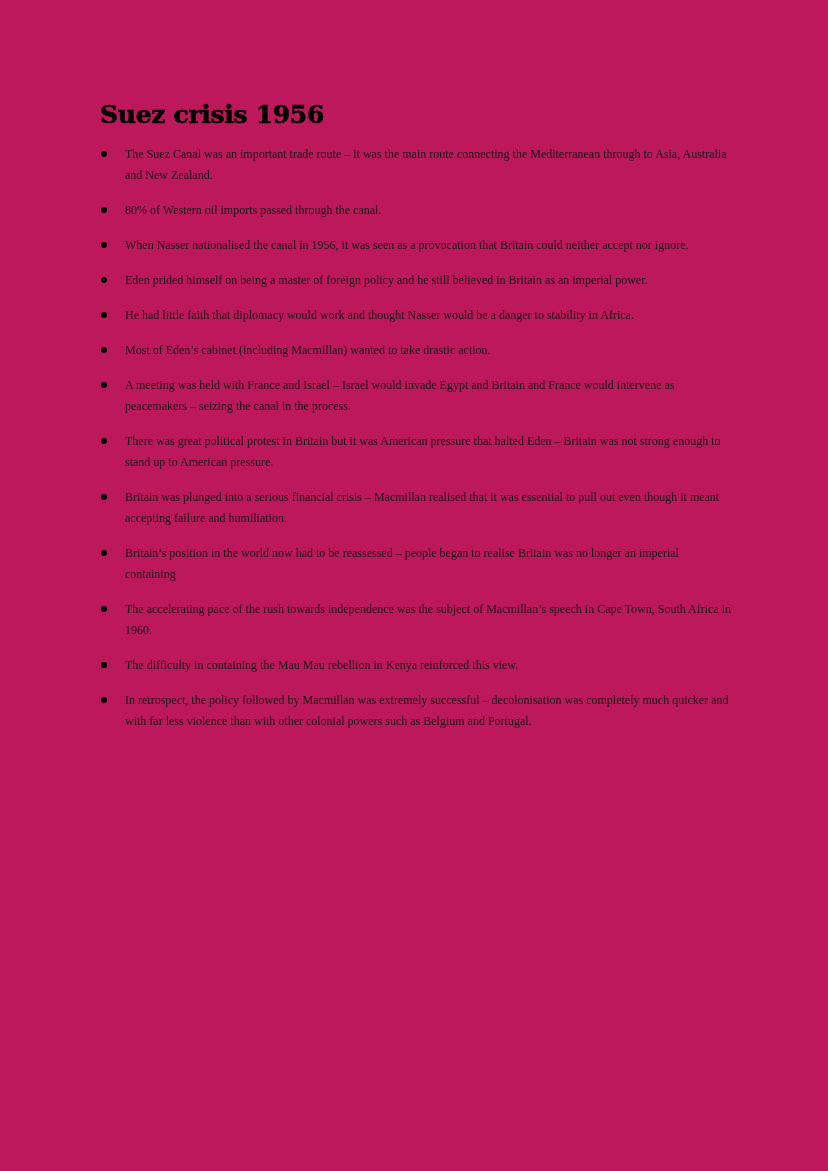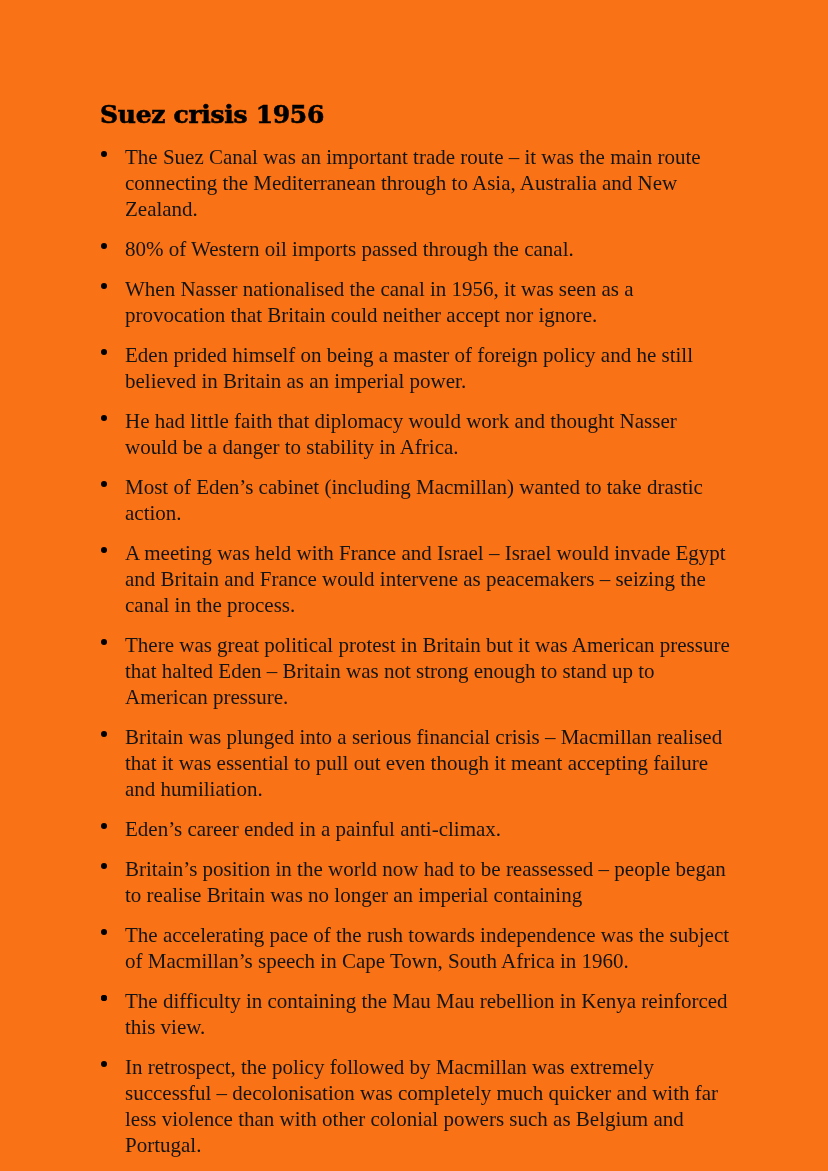--- a/index.html
+++ b/index.html
@@ -13,21 +13,21 @@
       position: relative;
       overflow: hidden;
       color: #111111;
     }
     .page {
       position: absolute;
       left: 0;
       top: 0;
       width: 828px;
       height: 1171px;
-      background: #f97316;
+      background: #be185d;
       text-decoration: underline;
     }
     .title {
       position: absolute;
       left: 100px;
       top: 99px;
       margin: 0;
       font-family: "DejaVu Serif", serif;
       font-weight: 900;
       font-size: 25px;
@@ -43,22 +43,22 @@
       width: 632px;
       margin: 0;
       padding: 0;
       list-style: none;
     }
     .bullet-item {
       position: relative;
       padding-left: 25px;
       margin-bottom: 14px;
       font-family: "Liberation Serif", serif;
-      font-size: 21px;
-      line-height: 26px;
+      font-size: 12px;
+      line-height: 21px;
       color: #141414;
     }
     .bullet-dot {
       position: absolute;
       left: 1px;
       top: 7px;
       width: 6px;
       height: 6px;
       border-radius: 50%;
       background: #000000;
@@ -73,20 +73,19 @@
   <ul class="bullets">
     <li class="bullet-item"><span class="bullet-dot"></span><span>The Suez Canal was an important trade route – it was the main route connecting the Mediterranean through to Asia, Australia and New Zealand.</span></li>
     <li class="bullet-item"><span class="bullet-dot"></span><span>80% of Western oil imports passed through the canal.</span></li>
     <li class="bullet-item"><span class="bullet-dot"></span><span>When Nasser nationalised the canal in 1956, it was seen as a provocation that Britain could neither accept nor ignore.</span></li>
     <li class="bullet-item"><span class="bullet-dot"></span><span>Eden prided himself on being a master of foreign policy and he still believed in Britain as an imperial power.</span></li>
     <li class="bullet-item"><span class="bullet-dot"></span><span>He had little faith that diplomacy would work and thought Nasser would be a danger to stability in Africa.</span></li>
     <li class="bullet-item"><span class="bullet-dot"></span><span>Most of Eden’s cabinet (including Macmillan) wanted to take drastic action.</span></li>
     <li class="bullet-item"><span class="bullet-dot"></span><span>A meeting was held with France and Israel – Israel would invade Egypt and Britain and France would intervene as peacemakers – seizing the canal in the process.</span></li>
     <li class="bullet-item"><span class="bullet-dot"></span><span>There was great political protest in Britain but it was American pressure that halted Eden – Britain was not strong enough to stand up to American pressure.</span></li>
     <li class="bullet-item"><span class="bullet-dot"></span><span>Britain was plunged into a serious financial crisis – Macmillan realised that it was essential to pull out even though it meant accepting failure and humiliation.</span></li>
-    <li class="bullet-item"><span class="bullet-dot"></span><span>Eden’s career ended in a painful anti-climax.</span></li>
     <li class="bullet-item"><span class="bullet-dot"></span><span>Britain’s position in the world now had to be reassessed – people began to realise Britain was no longer an imperial containing</span></li>
     <li class="bullet-item"><span class="bullet-dot"></span><span>The accelerating pace of the rush towards independence was the subject of Macmillan’s speech in Cape Town, South Africa in 1960.</span></li>
     <li class="bullet-item"><span class="bullet-dot"></span></li>
     <li class="bullet-item"><span class="bullet-dot"></span><span>The difficulty in containing the Mau Mau rebellion in Kenya reinforced this view.</span></li>
     <li class="bullet-item"><span class="bullet-dot"></span><span>In retrospect, the policy followed by Macmillan was extremely successful – decolonisation was completely much quicker and with far less violence than with other colonial powers such as Belgium and Portugal.</span></li>
   </ul>
 </div>
 
 </body></html>

